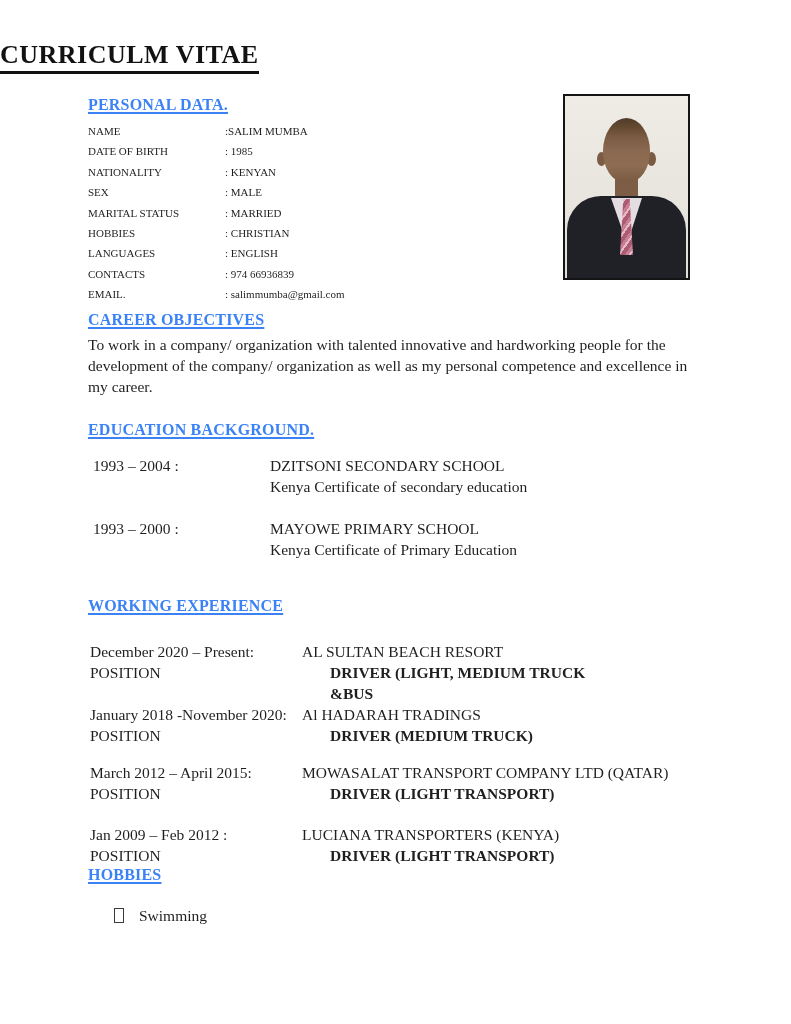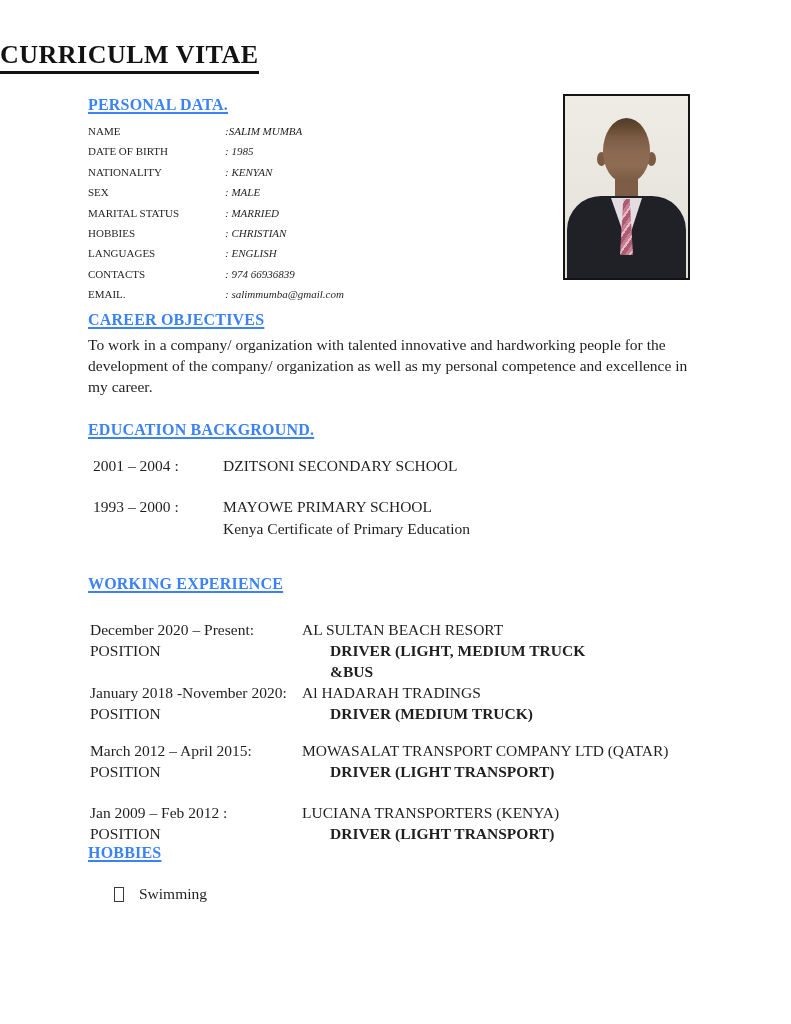--- a/index.html
+++ b/index.html
@@ -33,21 +33,21 @@
     text-underline-offset:2px;
     letter-spacing:0.2px;
     margin:0;
   }
 
   
   .sec-personal{margin-top:22px;}
   .prows{margin-top:7px;}
   .prow{display:flex;line-height:20.4px;font-size:11px;}
   .plabel{width:137px;flex:none;}
-  .pvalue{flex:1;font-style:italic;}
+  .pvalue{flex:1;}
 
   
   .photo{
     position:absolute;left:563px;top:94px;width:127px;height:186px;
     border:2px solid #141414;box-sizing:border-box;
     background:#ece9e2;
   }
   .photo-inner{position:absolute;inset:0;overflow:hidden;background:linear-gradient(180deg,#efece6 0%,#e7e5dd 60%,#dfdfd8 100%);}
   .ear{position:absolute;width:9px;height:14px;background:#7c5b45;border-radius:50%;top:56px;}
   .ear-left{left:32px;}
@@ -77,21 +77,21 @@
   
   .sec-career{margin-top:6px;}
   .career-body{margin:5px 0 0;width:618px;line-height:21px;font-size:15.5px;}
 
   
   .sec-education{margin-top:24px;}
   .edu-entry{display:flex;line-height:21.5px;font-size:15.5px;}
   .edu-entry.first{margin-top:16px;}
   .edu-entry.second{margin-top:20px;}
   .edu-period{width:135px;flex:none;padding-left:5px;box-sizing:border-box;}
-  .edu-right{flex:1;}
+  .edu-right{flex:1;margin-left:47px;}
 
   
   .sec-work{margin-top:36px;}
   .we-entry{font-size:15.5px;line-height:21px;}
   .we-entry.e0{margin-top:26px;}
   .we-entry.e2{margin-top:16px;}
   .we-entry.e3{margin-top:20px;}
   .we-row{display:flex;}
   .we-period{width:214px;flex:none;padding-left:2px;box-sizing:border-box;}
   .we-company{flex:1;}
@@ -172,23 +172,24 @@
     </section>
 
     <section class="sec-career">
       <h2 class="h">CAREER OBJECTIVES</h2>
       <p class="career-body">To work in a company/ organization with talented innovative and hardworking people for the development of the company/ organization as well as my personal competence and excellence in my career.</p>
     </section>
 
     <section class="sec-education">
       <h2 class="h">EDUCATION BACKGROUND.</h2>
       <div class="edu-entry first">
-        <span class="edu-period">2001 – 2004  :</span>
+        <span class="edu-period">1993 – 2004  :</span>
         <div class="edu-right">
           <div class="edu-school">DZITSONI SECONDARY SCHOOL</div>
+          <div class="edu-cert">Kenya Certificate of secondary education</div>
         </div>
       </div>
       <div class="edu-entry second">
         <span class="edu-period">1993 – 2000  :</span>
         <div class="edu-right">
           <div class="edu-school">MAYOWE PRIMARY SCHOOL</div>
           <div class="edu-cert">Kenya Certificate of Primary Education</div>
         </div>
       </div>
     </section>

